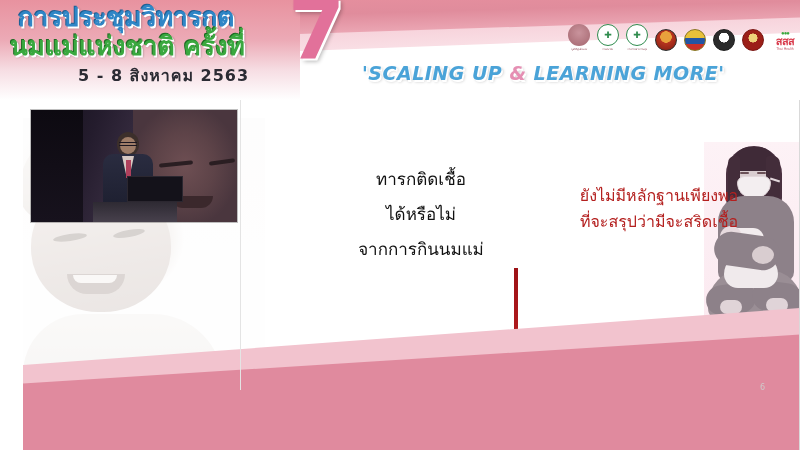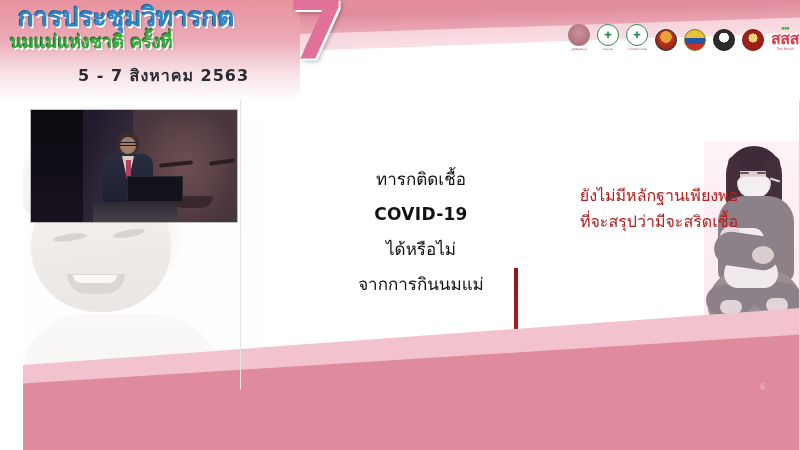--- a/index.html
+++ b/index.html
@@ -36,21 +36,21 @@
   .thai-title-1 {
     position:absolute; left:18px; top:3px;
     font-family:"DejaVu Sans", sans-serif;
     font-size:26px; font-weight:bold; color:#2f86c6; letter-spacing:0px;
     text-shadow:1.5px 1.5px 0 #ffffff, -1px -1px 0 #1f5f92, 2px 2px 2px rgba(0,0,0,.28);
     white-space:nowrap; line-height:1.15;
   }
   .thai-title-2 {
     position:absolute; left:10px; top:32px;
     font-family:"DejaVu Sans", sans-serif;
-    font-size:18px; font-weight:bold; color:#3aa83f; letter-spacing:0px;
+    font-size:26px; font-weight:bold; color:#3aa83f; letter-spacing:0px;
     text-shadow:1.5px 1.5px 0 #ffffff, -1px -1px 0 #1d6b22, 2px 2px 2px rgba(0,0,0,.28);
     white-space:nowrap; line-height:1.15;
   }
   .thai-date {
     position:absolute; left:78px; top:63px;
     font-family:"DejaVu Sans", sans-serif;
     font-size:16px; font-weight:bold; color:#2b2b33; letter-spacing:1px;
     white-space:nowrap;
   }
   .edition-num {
@@ -79,21 +79,21 @@
   }
   .logo .cap { font-size:2.6px; color:#9a5d68; margin-top:1px; letter-spacing:-.2px; white-space:nowrap; transform:scale(.96); }
   .l1 .disc { background:radial-gradient(circle at 50% 40%,#c9939c,#a4666f); }
   .l2 .disc { background:#ffffff; border:1.6px solid #2f8c4e; color:#2f8c4e; }
   .l3 .disc { background:#ffffff; border:1.6px solid #2f8c4e; color:#2f8c4e; }
   .l4 .disc { background:radial-gradient(circle at 50% 35%,#e8a13c 0 34%,#b8341f 36%,#7d1b12 100%); border:1.2px solid #2c2c2c; }
   .l5 .disc { background:linear-gradient(180deg,#e8c13a 0 38%,#2255a4 38% 70%,#c8302a 70%); border:1.2px solid #8a7520; }
   .l6 .disc { background:radial-gradient(circle at 50% 38%,#ffffff 0 30%,#2b2b2b 32%); border:1.4px solid #1d1d1d; }
   .l7 .disc { background:radial-gradient(circle at 50% 40%,#efd27a 0 28%,#9c1f18 30%); border:1.4px solid #7a1410; }
   .l8 { width:32px; }
-  .thaihealth { font-family:"DejaVu Sans",sans-serif; font-size:16px; font-weight:bold; color:#d93b4c; line-height:1; letter-spacing:-.5px; }
+  .thaihealth { font-family:"DejaVu Sans",sans-serif; font-size:11px; font-weight:bold; color:#d93b4c; line-height:1; letter-spacing:-.5px; }
   .thaihealth-sub { font-size:3px; color:#c04a5a; letter-spacing:.2px; }
   .thaihealth-dots { font-size:6px; color:#3aa83f; letter-spacing:-1px; line-height:1; }
 
   
   .slide {
     position:absolute; left:16px; top:100px; width:800px; height:350px;
     background:#ffffff; overflow:hidden;margin-left:7px;
   }
   
   .bg-baby {
@@ -230,22 +230,23 @@
 
   <div class="header">
     <div class="hdr-band-a"></div>
     <div class="hdr-band-b"></div>
     <div class="hdr-band-c"></div>
     <div class="hdr-left-wash"></div>
 
     <div class="thai-title-1">การประชุมวิทารกต</div>
     <div class="thai-title-2">นมแม่แห่งชาติ ครั้งที่</div>
     <div class="edition-num">7</div>
-    <div class="thai-date">5 - 7 สิงหาคม 2563</div>
-
+    <div class="thai-date">5 - 8 สิงหาคม 2563</div>
+
+    <div class="tagline"><span>'SCALING UP </span><span class="amp">&amp;</span><span> LEARNING MORE'</span></div>
   </div>
 
   <div class="logo-row">
     <div class="logo l1">
       <div class="disc"></div>
       <div class="cap">มูลนิธิศูนย์นมแม่</div>
     </div>
     <div class="logo l2">
       <div class="disc">✚</div>
       <div class="cap">กรมอนามัย</div>
@@ -299,21 +300,20 @@
       <div class="vf-shirt"></div>
       <div class="vf-tie"></div>
       <div class="vf-laptop"></div>
       <div class="vf-podium"></div>
     </div>
 
     <div class="slide-border-l"></div>
 
     <div class="q-block">
       <span class="ln">ทารกติดเชื้อ</span>
-      <span class="ln en">COVID-19</span>
       <span class="ln">ได้หรือไม่</span>
       <span class="ln">จากการกินนมแม่</span>
     </div>
 
     <div class="divider"></div>
 
     <div class="illus">
       <div class="il-hair-back"></div>
       <div class="il-head"></div>
       <div class="il-hair-top"></div>

